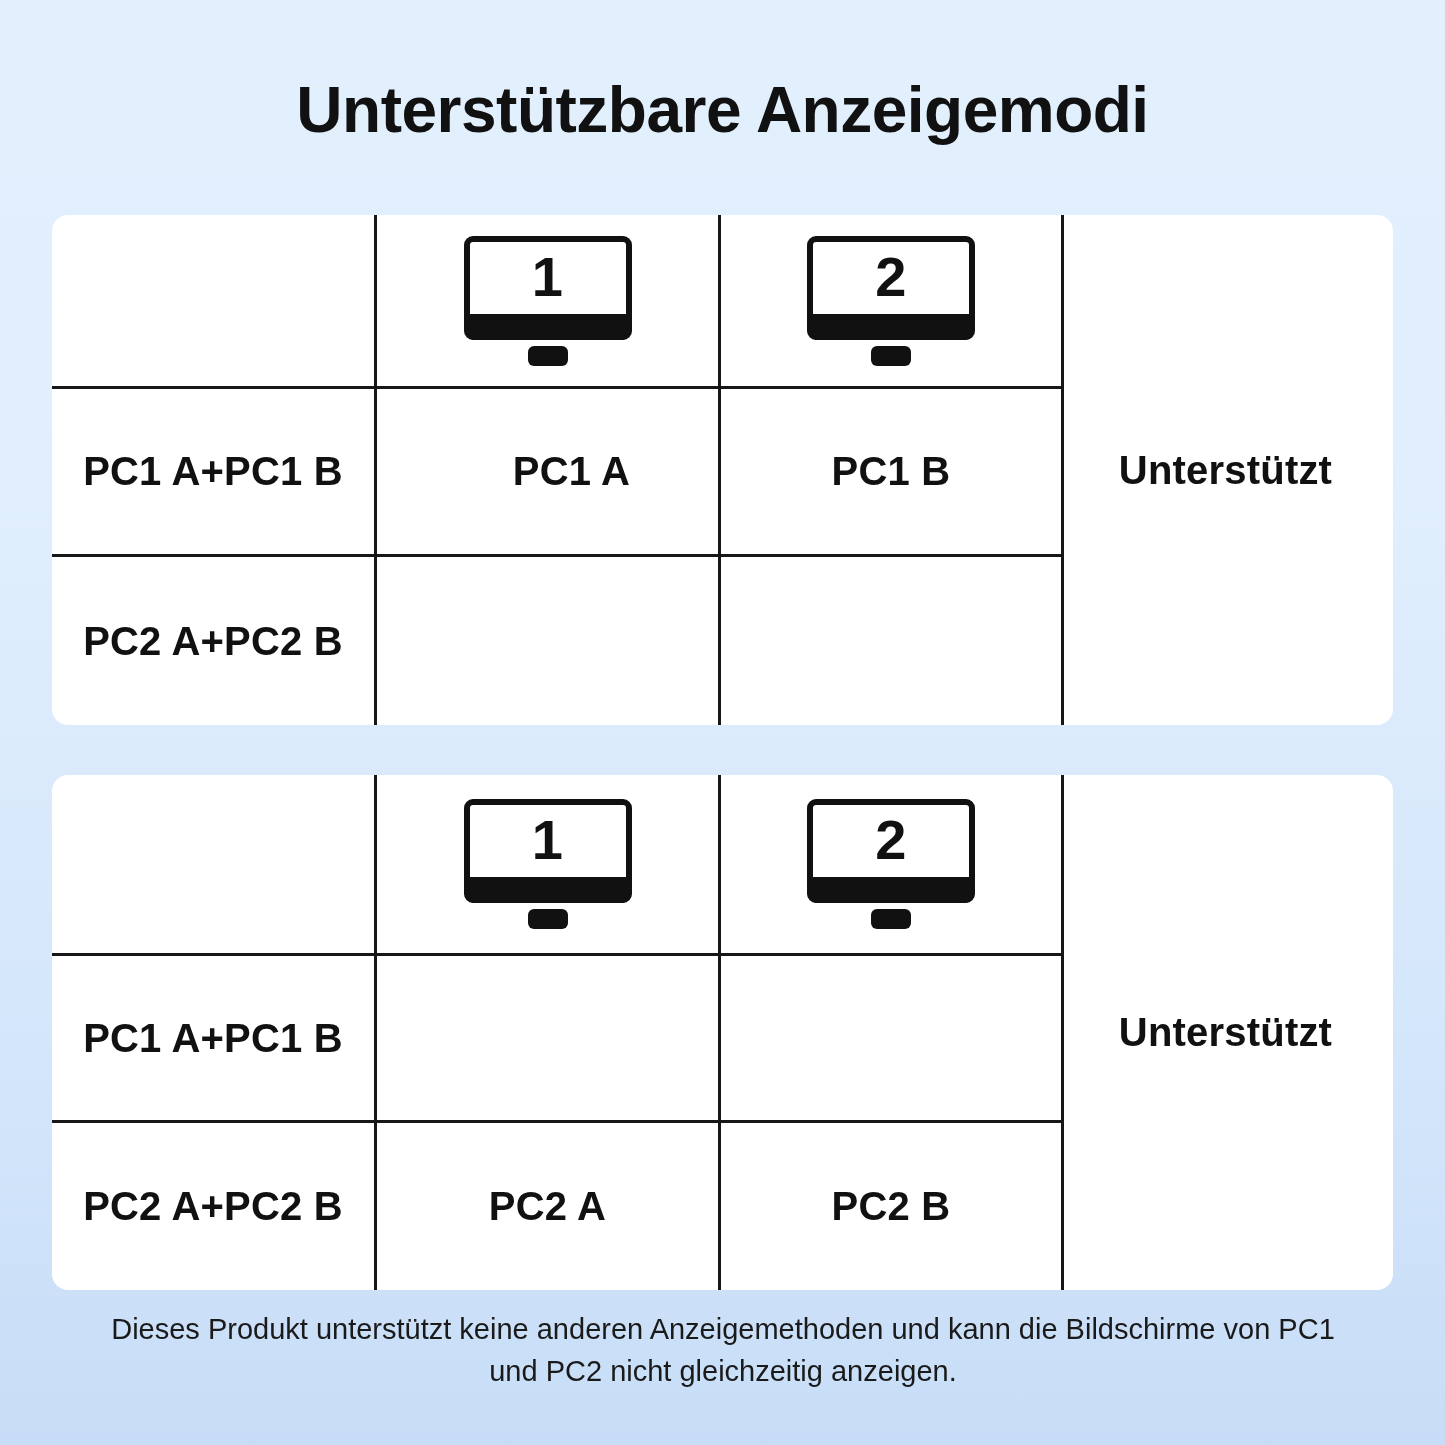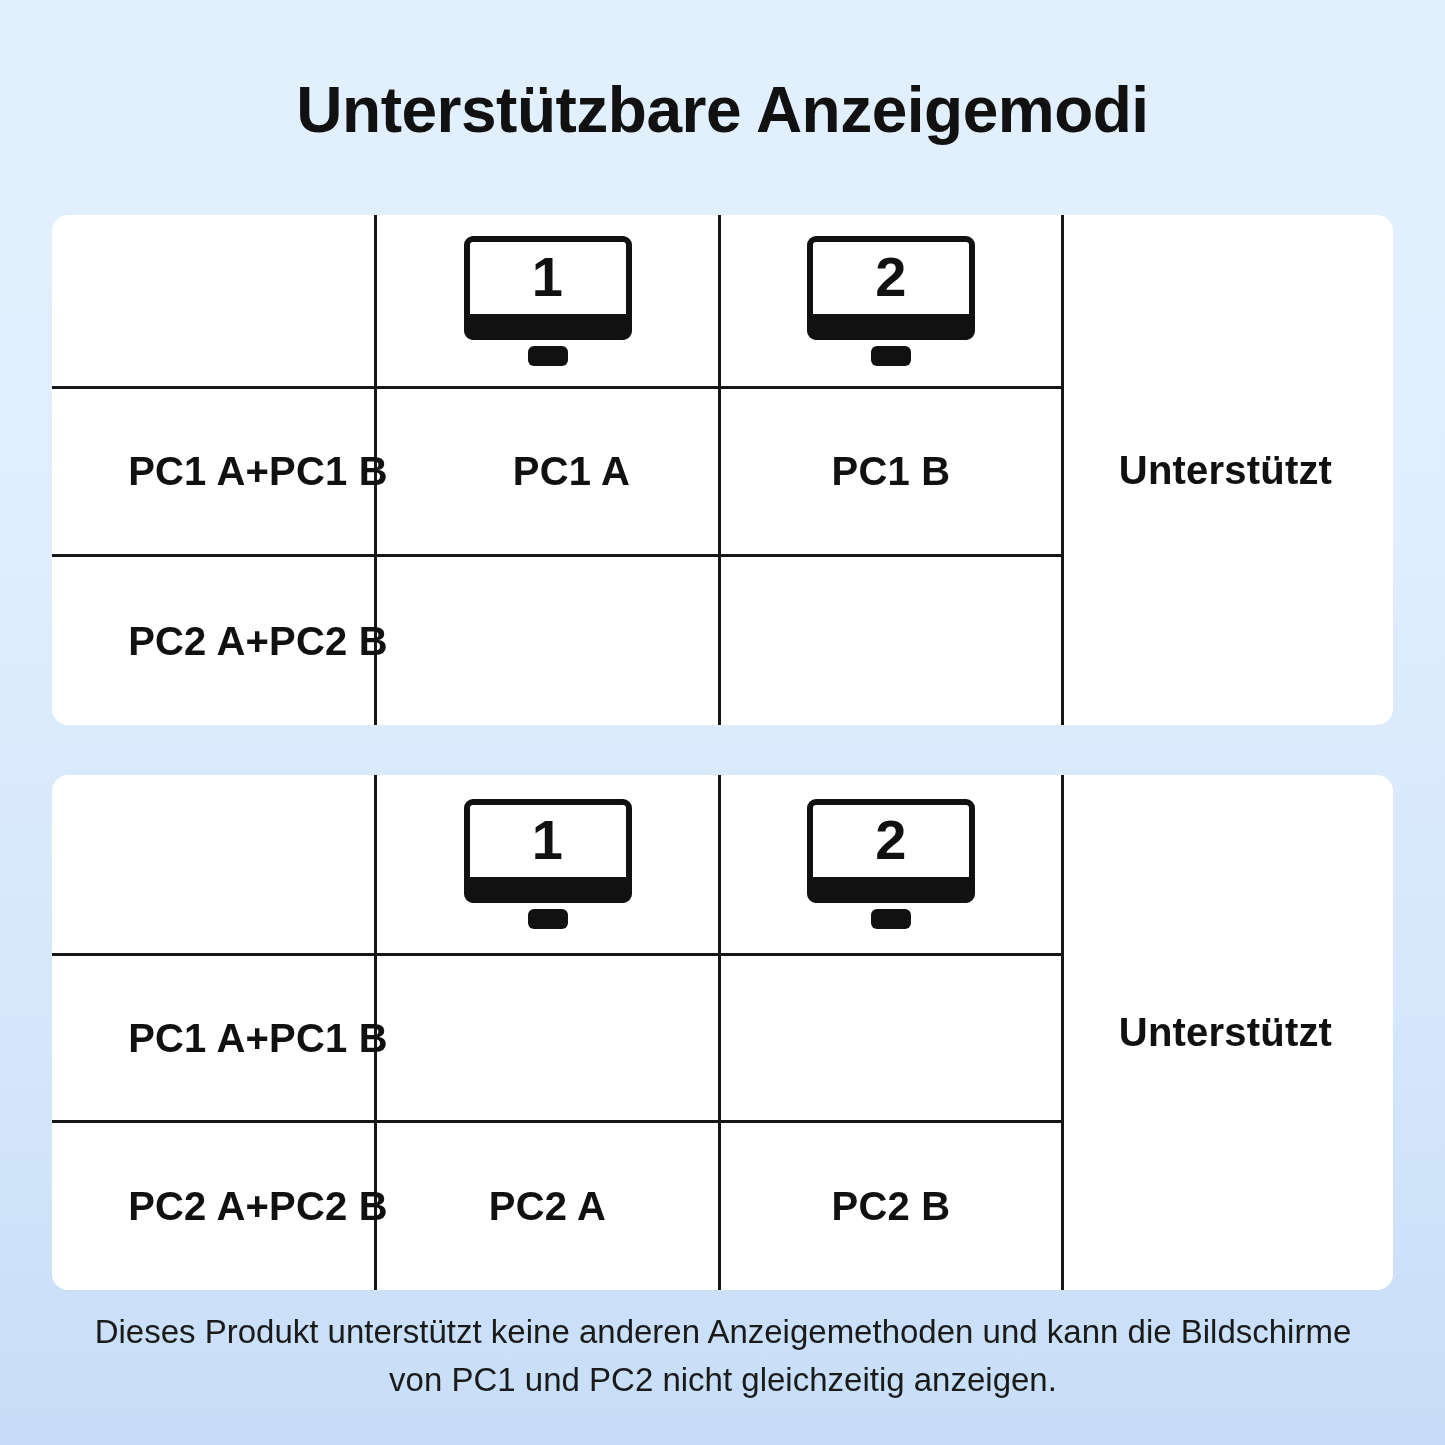--- a/index.html
+++ b/index.html
@@ -73,21 +73,21 @@
     position: absolute;
     display: flex;
     align-items: center;
     justify-content: center;
     font-size: 40px;
     font-weight: bold;
     letter-spacing: 0.2px;
     color: #111111;
     white-space: nowrap;
   }
-  .col-label  { left: 0px;    width: 322px; margin-left: 45px; }
+  .col-label  { left: 0px;    width: 322px; }
   .col-mon1   { left: 325px;  width: 341px; }
   .col-mon2   { left: 669px;  width: 340px; }
   .col-state  { left: 1012px; width: 323px; top: 0; bottom: 0; }
 
   
   .monitor {
     position: relative;
     width: 168px;
     height: 130px;
   }
@@ -135,21 +135,21 @@
     border-radius: 6px;
   }
 
   
   .footnote {
     position: absolute;
     top: 1308px;
     left: 88px;
     width: 1270px;
     text-align: center;
-    font-size: 33px;
+    font-size: 29px;
     line-height: 1.45;
     color: #1a1a1a;
   }
 </style>
 </head>
 <body>
 
 <div class="page-title">Unterstützbare Anzeigemodi</div>
 
 <div class="card" id="card-1">

